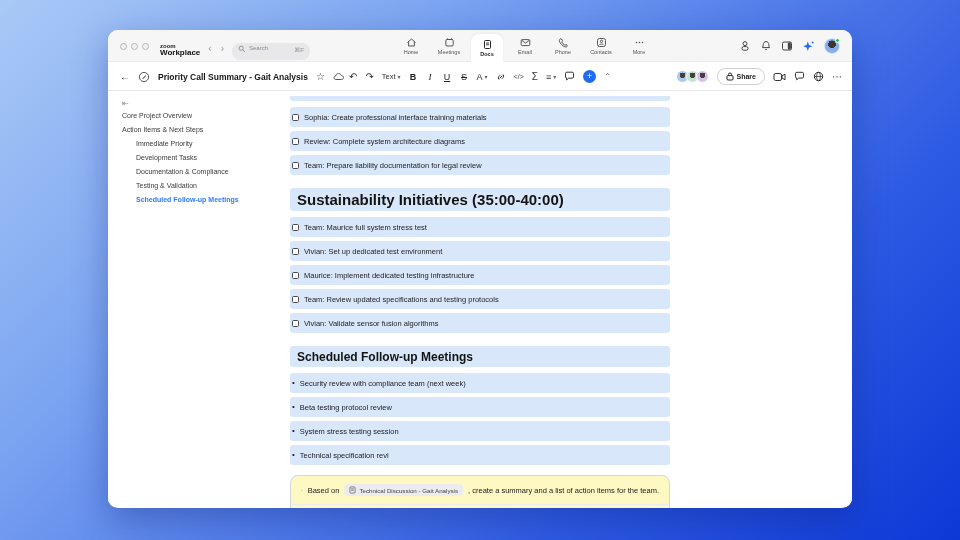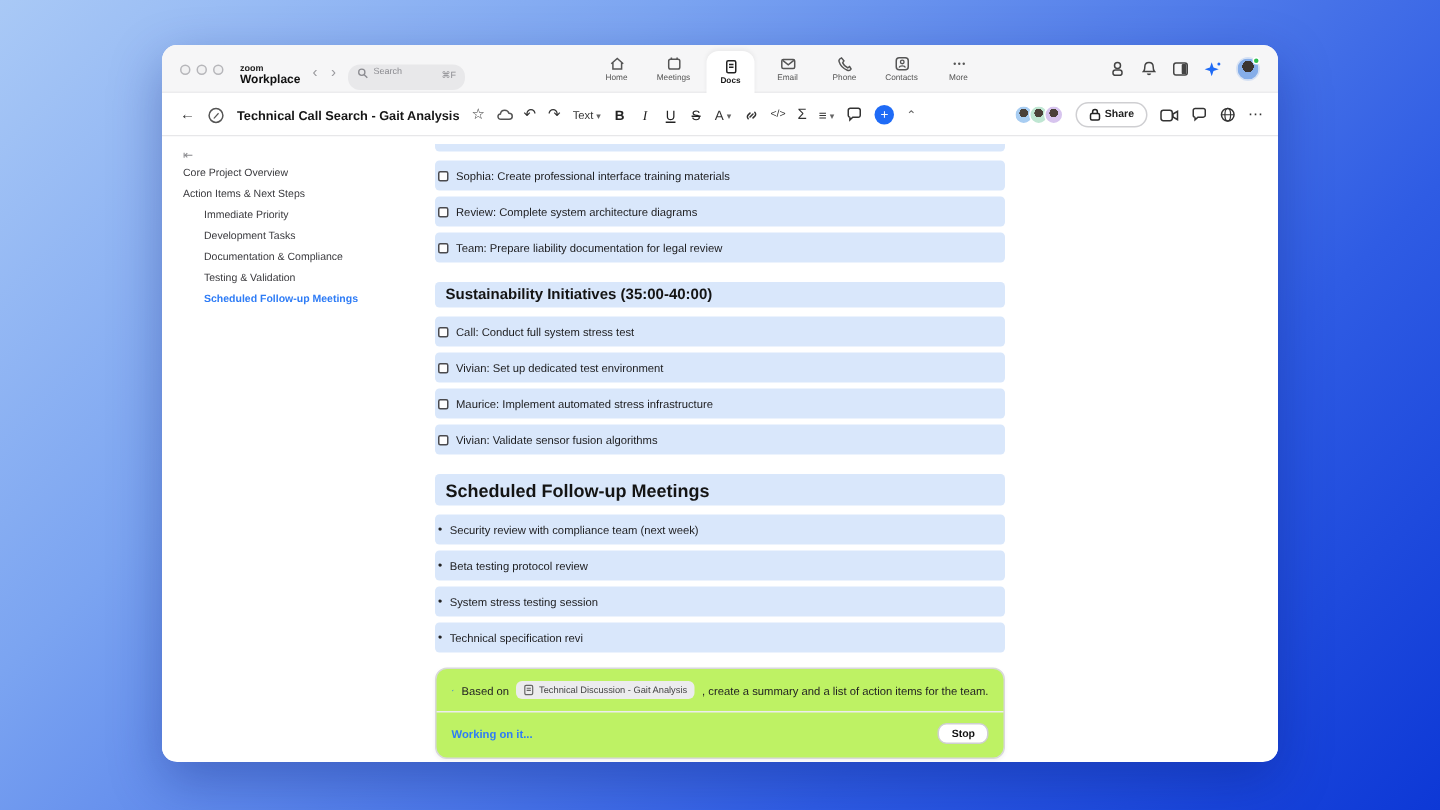--- a/index.html
+++ b/index.html
@@ -64,25 +64,25 @@
   .o-item.lvl1 { padding-left:18px; }
   .o-item.active { color:#2e7cf6; font-weight:700; }
 
   .content { position:absolute; left:182px; top:5px; width:380px; }
   .sliver { height:5px; background:#d9e7fb; border-radius:0 0 3px 3px; margin-bottom:6px; }
   .row { display:flex; align-items:center; gap:5px; background:#d9e7fb; border-radius:3px;
     height:20px; padding:0 2px; margin-bottom:4px; }
   .row .cbox { width:7px; height:7px; border:1px solid #4a4a4e; border-radius:1.5px; background:#fdfdfe; flex:none; }
   .row .rtext { font-size:7.5px; color:#1c1c1e; white-space:nowrap; }
   .hrow { background:#d9e7fb; border-radius:3px; padding:3px 7px; margin:13px 0 6px 0; }
-  .hrow.h1 { font-size:10px; font-weight:700; color:#141414; }
+  .hrow.h1 { font-size:15px; font-weight:700; color:#141414; }
   .hrow.h2 { font-size:12px; font-weight:700; color:#141414; padding:3.5px 7px; }
   .row .bdot { font-size:8px; color:#222; flex:none; line-height:1; }
 
-  .aipanel { margin-top:10px; border:1px solid #d8d8db; border-radius:8px; background:#bef264;
+  .aipanel { margin-top:10px; border:1px solid #d8d8db; border-radius:8px; background:#fef9c3;
     box-shadow:0 1px 3px rgba(0,0,0,.05); }
   .ai-top { display:flex; align-items:center; gap:5px; padding:8px 10px; border-bottom:1px solid #ececee;
     flex-wrap:nowrap; }
   .ai-text { font-size:7.5px; color:#222; white-space:nowrap; }
   .chip { display:flex; align-items:center; gap:3px; background:#ececee; border-radius:4px;
     padding:2px 5px; font-size:6.2px; color:#444; white-space:nowrap; }
   .ai-bottom { display:flex; align-items:center; justify-content:space-between; padding:7px 10px 9px 10px;gap:26px; }
   .working { font-size:7.5px; font-weight:700; color:#2e7cf6; }
   .stopbtn { font-size:7px; font-weight:700; color:#111; border:1px solid #cfcfd2; border-radius:6px;
     padding:2.5px 8px; background:#fff; }
@@ -193,21 +193,21 @@
       </div>
     </div>
 
     <div class="toolbar">
       <div class="tgroup tg-left">
         <span class="ticon">←</span>
         <svg width="12" height="12" viewBox="0 0 12 12">
             <circle cx="6" cy="6" r="4.6" fill="none" stroke="#555" stroke-width="1"></circle>
             <path d="M4.2 7.8 L7.4 4.2 L8 4.9 L4.9 8.2 Z" fill="#555"></path>
           </svg>
-        <span class="doc-title">Technical Call Search - Gait Analysis</span>
+        <span class="doc-title">Priority Call Summary - Gait Analysis</span>
         <span class="ticon">☆</span>
         <svg width="12" height="9" viewBox="0 0 12 9">
             <path d="M3 7.5 C1.6 7.5 1 6.6 1 5.7 C1 4.8 1.7 4.1 2.6 4 C2.8 2.6 4 1.5 5.5 1.5 C6.8 1.5 7.9 2.3 8.3 3.5 C9.5 3.5 10.5 4.4 10.5 5.5 C10.5 6.6 9.6 7.5 8.4 7.5 Z" fill="none" stroke="#555" stroke-width="1"></path>
           </svg>
       </div>
 
       <div class="tgroup tg-mid">
         <span class="ticon">↶</span>
         <span class="ticon">↷</span>
         <span class="txtbtn">
@@ -293,29 +293,33 @@
         </div>
         <div class="row">
           <span class="cbox"></span>
           <span class="rtext">Team: Prepare liability documentation for legal review</span>
         </div>
 
         <div class="hrow h1">Sustainability Initiatives (35:00-40:00)</div>
 
         <div class="row">
           <span class="cbox"></span>
-          <span class="rtext">Call: Conduct full system stress test</span>
+          <span class="rtext">Team: Maurice full system stress test</span>
         </div>
         <div class="row">
           <span class="cbox"></span>
           <span class="rtext">Vivian: Set up dedicated test environment</span>
         </div>
         <div class="row">
           <span class="cbox"></span>
-          <span class="rtext">Maurice: Implement automated stress infrastructure</span>
+          <span class="rtext">Maurice: Implement dedicated testing infrastructure</span>
+        </div>
+        <div class="row">
+          <span class="cbox"></span>
+          <span class="rtext">Team: Review updated specifications and testing protocols</span>
         </div>
         <div class="row">
           <span class="cbox"></span>
           <span class="rtext">Vivian: Validate sensor fusion algorithms</span>
         </div>
 
         <div class="hrow h2">Scheduled Follow-up Meetings</div>
 
         <div class="row">
           <span class="bdot">•</span>

